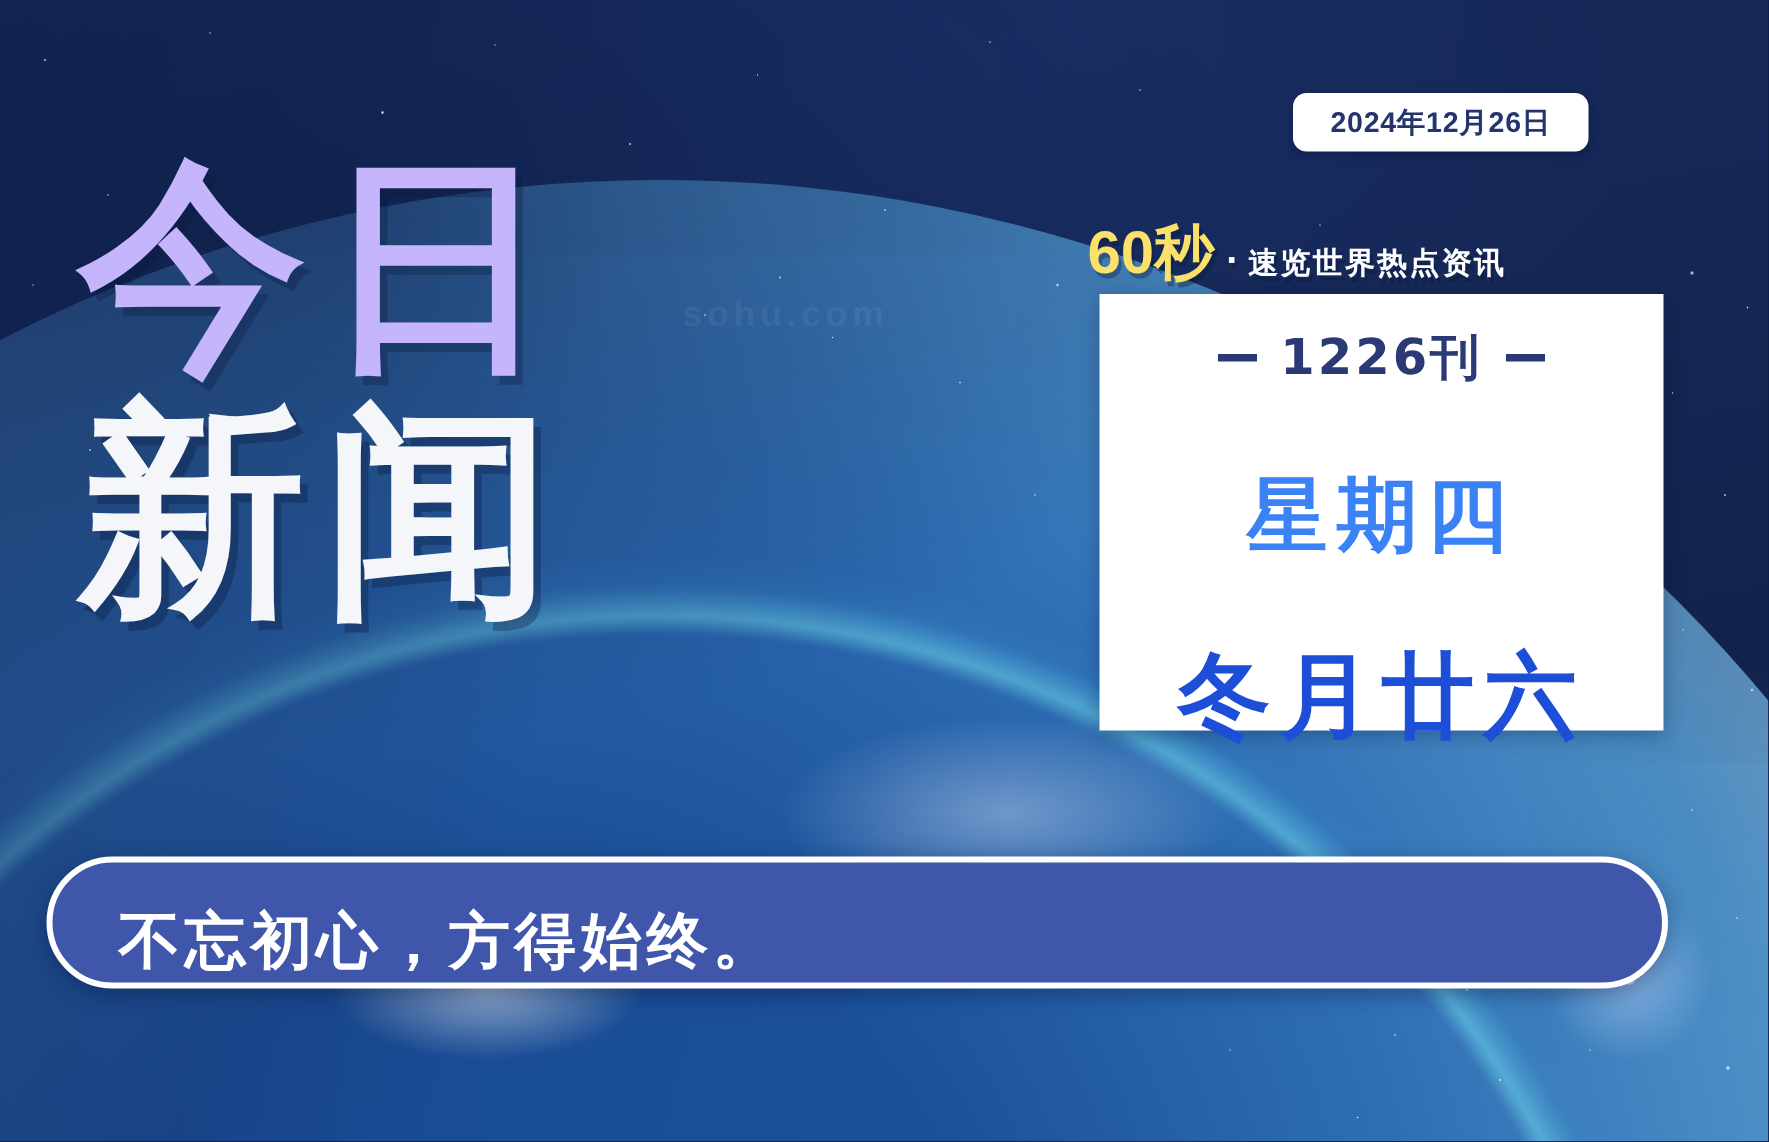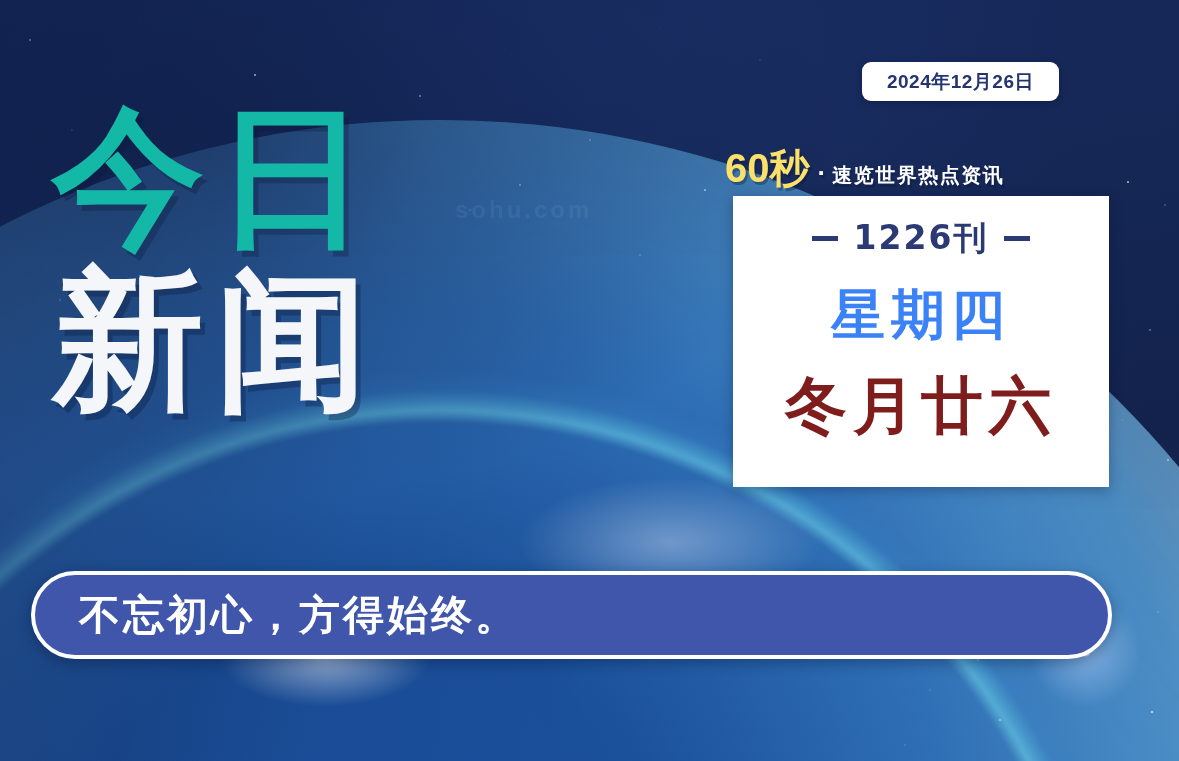--- a/index.html
+++ b/index.html
@@ -132,21 +132,21 @@
     user-select:none;
   }
 
   
   .title-block{position:absolute;left:52px;top:104px;line-height:.98;}
   .t-line{
     font-size:152px;font-weight:700;letter-spacing:12px;
     font-family:"DejaVu Sans","Liberation Sans",sans-serif;
     white-space:nowrap;display:block;
   }
-  .t-yellow{color:#14b8a6;text-shadow:5px 6px 0 rgba(10,22,55,.30);text-align:center;}
+  .t-yellow{color:#c4b5fd;text-shadow:5px 6px 0 rgba(10,22,55,.30);text-align:center;}
   .t-white{color:#f4f6fa;text-shadow:5px 6px 0 rgba(10,22,55,.32);margin-top:14px;}
 
   
   .date-badge{
     position:absolute;left:862px;top:62px;
     min-width:197px;height:39px;
     background:#ffffff;border-radius:9px;
     display:flex;align-items:center;justify-content:center;
     color:#23346e;font-size:19px;font-weight:700;letter-spacing:.5px;
     padding:0 12px;
@@ -163,45 +163,46 @@
   .tag-dot{color:#ffffff;font-size:26px;font-weight:700;margin:0 6px 0 8px;}
   .tag-rest{color:#ffffff;font-size:20px;font-weight:700;letter-spacing:1.5px;}
 
   
   .card{
     position:absolute;left:733px;top:196px;width:376px;height:291px;
     background:#ffffff;
     display:flex;flex-direction:column;align-items:center;
     padding-top:12px;
     box-shadow:0 3px 12px rgba(5,15,45,.30);
+    gap:29px;
   }
   .card-issue{
     color:#2b3a75;font-size:33px;font-weight:700;letter-spacing:2px;
     font-family:"DejaVu Sans","Liberation Sans",sans-serif;
     display:flex;align-items:center;gap:16px;
     margin-top:8px;
   }
   .card-issue .dash{display:inline-block;width:26px;height:5px;background:#2b3a75;}
   .card-week{
     color:#3b82f6;font-size:54px;font-weight:700;letter-spacing:6px;
     font-family:"DejaVu Sans","Liberation Sans",sans-serif;
     margin-top:18px;
   }
   .card-lunar{
-    color:#7f1d1d;font-size:62px;font-weight:700;letter-spacing:6px;
+    color:#1d4ed8;font-size:62px;font-weight:700;letter-spacing:6px;
     font-family:"DejaVu Sans","Liberation Sans",sans-serif;
     margin-top:12px;
   }
 
   
   .quote{
     position:absolute;left:31px;top:571px;width:1081px;height:88px;
     background:#3f56ab;
     border:4px solid #ffffff;border-radius:44px;
-    display:flex;align-items:center;
+    display:flex;align-items:flex-end;
     padding-left:44px;
     box-shadow:0 4px 14px rgba(5,15,45,.35);
   }
   .quote-text{
     color:#ffffff;font-size:41px;font-weight:700;letter-spacing:3px;
     font-family:"DejaVu Sans","Liberation Sans",sans-serif;
     white-space:nowrap;
   }
 </style>
 </head>

